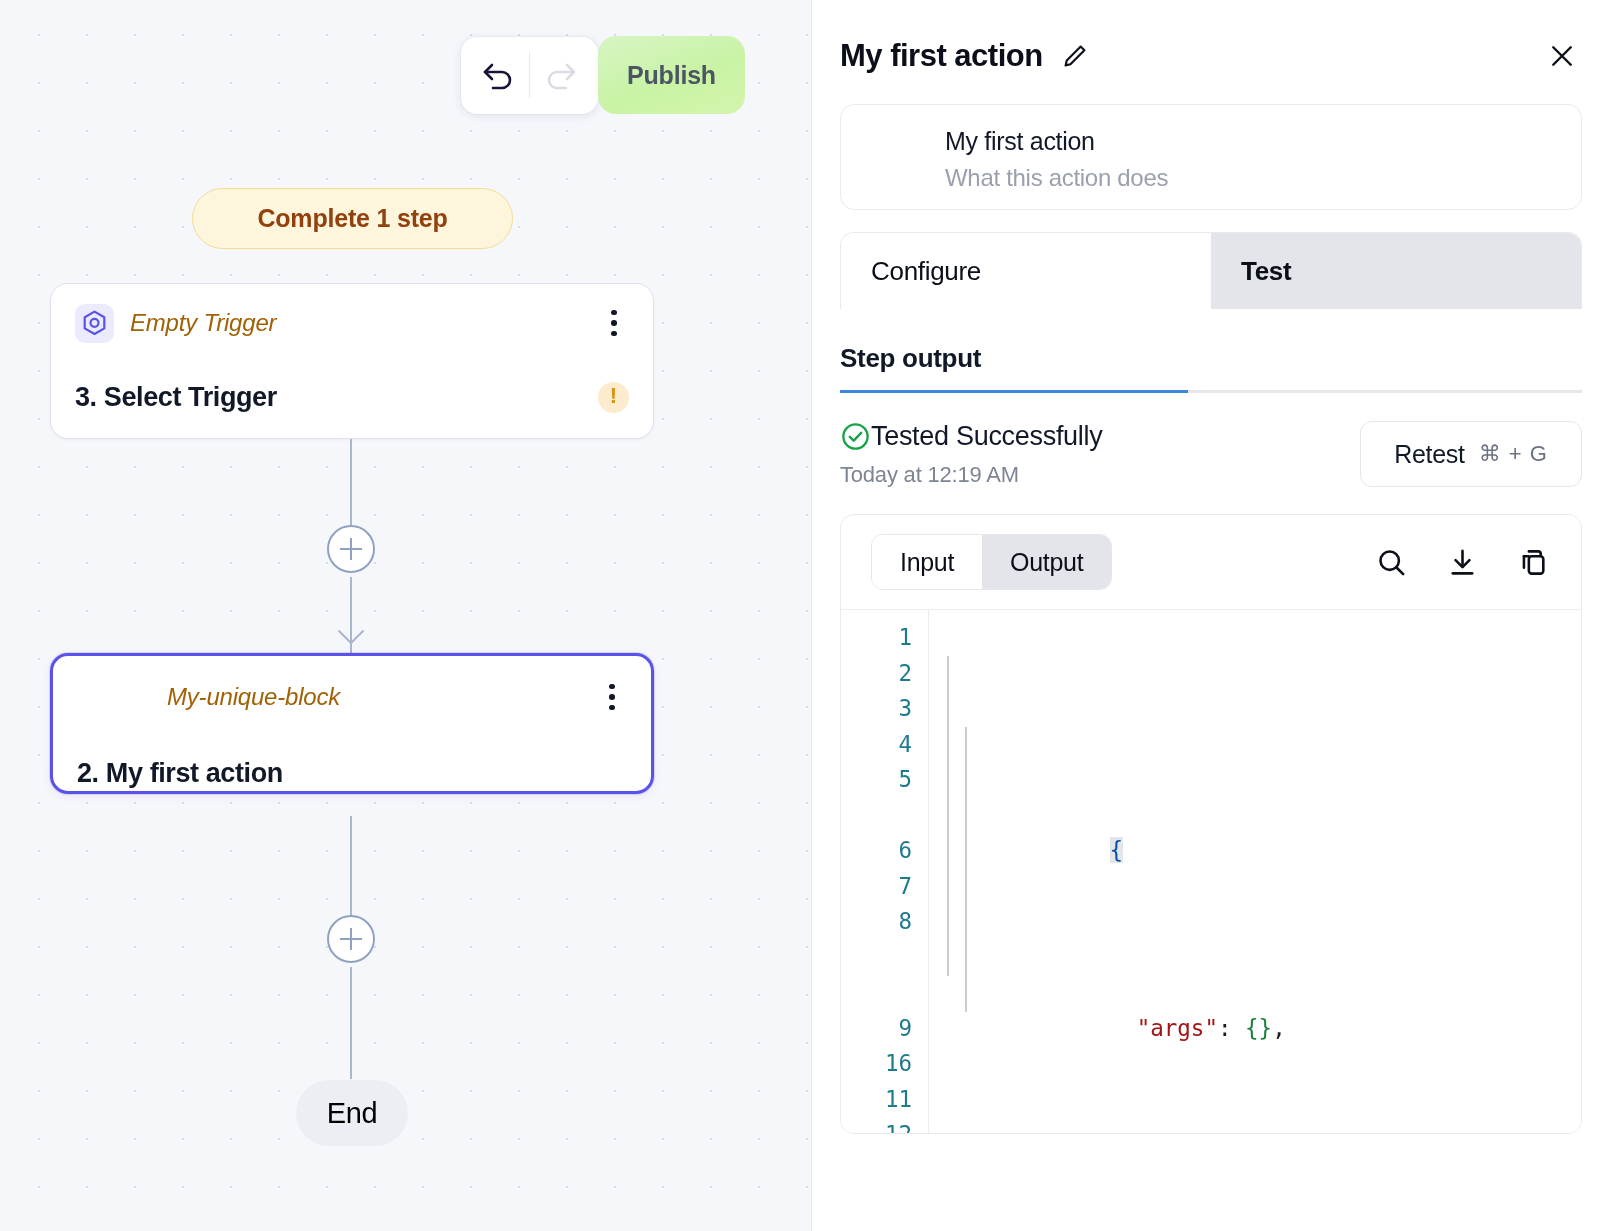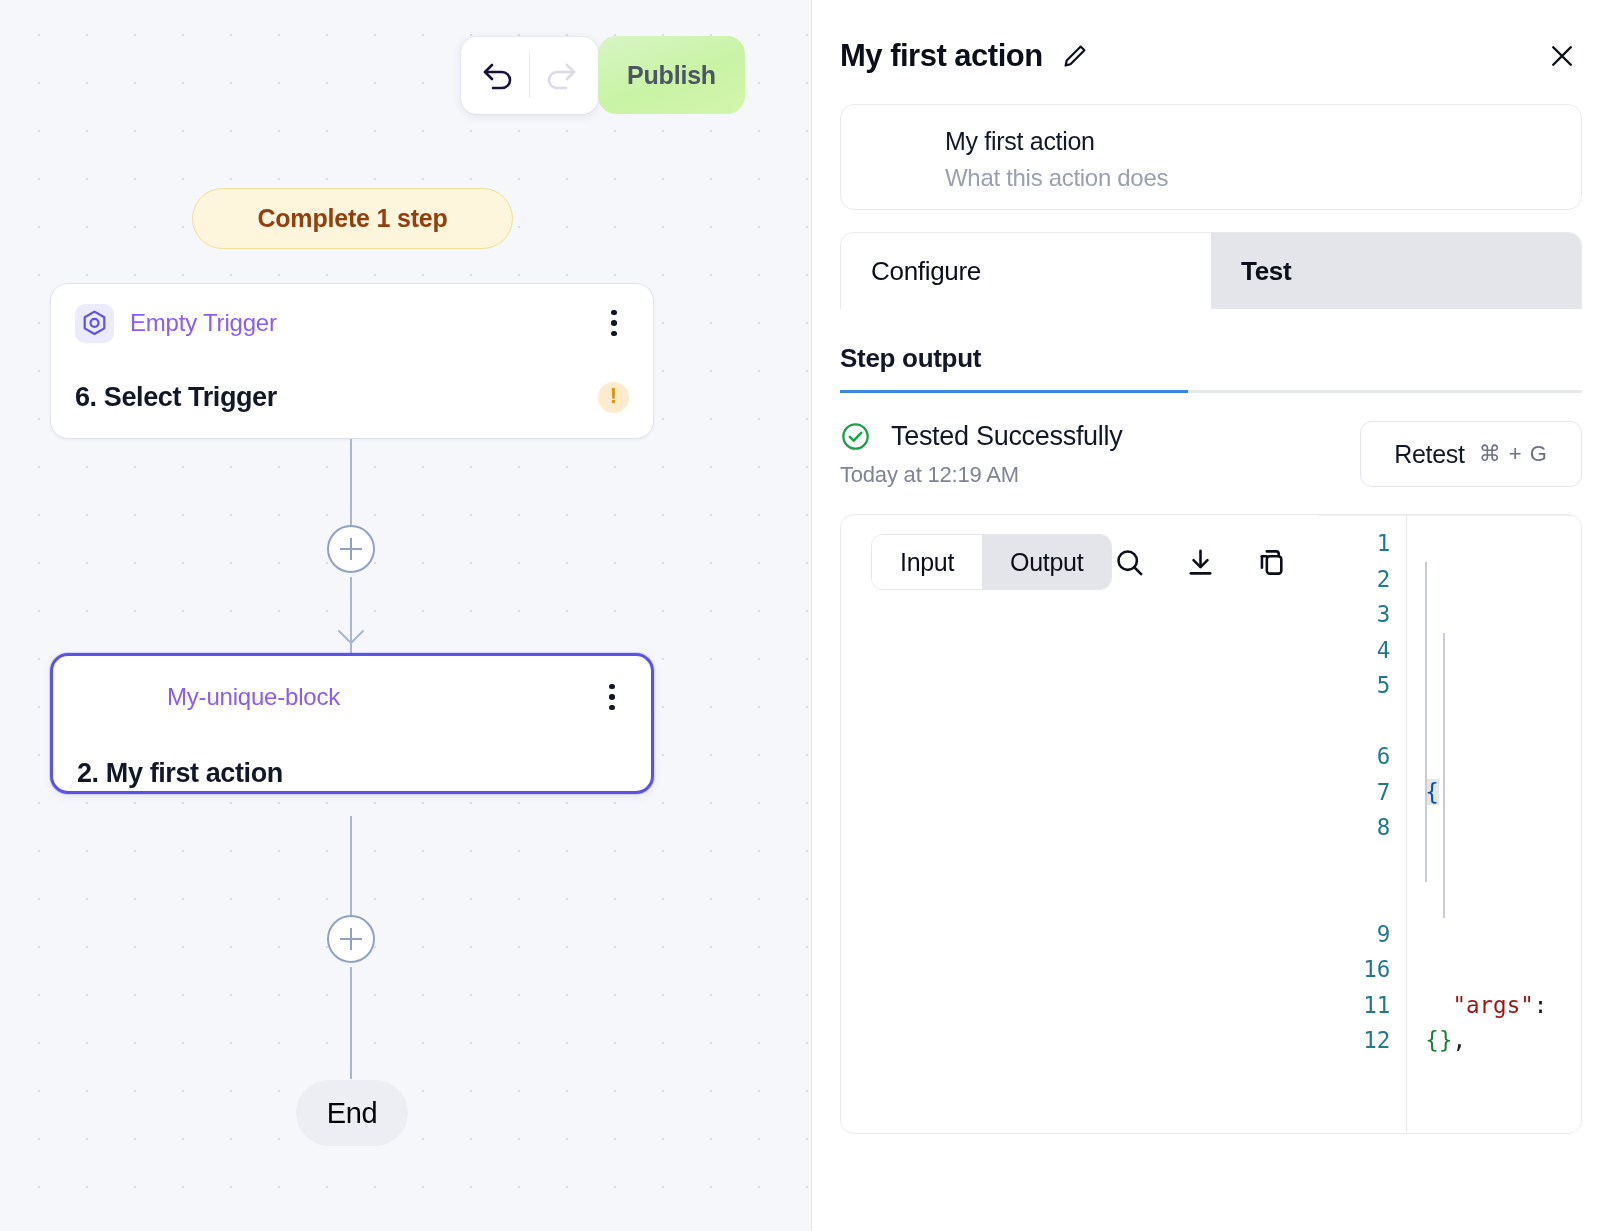--- a/index.html
+++ b/index.html
@@ -80,21 +80,21 @@
   }
   .node-top {
     display: flex; align-items: center; padding: 0 24px; height: 78px;
   }
   .node.selected .node-top { height: 82px; }
   .trigger-icon-box {
     width: 39px; height: 39px; border-radius: 10px; background: #eceafd;
     display: flex; align-items: center; justify-content: center; flex: 0 0 39px;
   }
   .node-subtitle {
-    margin-left: 16px; font-size: 24px; color: #8b5cf6; letter-spacing: -.2px;
+    margin-left: 16px; font-size: 24px; color: #a16207; letter-spacing: -.2px; font-style: italic;
   }
   .node.selected .node-subtitle { margin-left: 90px; }
   .kebab {
     margin-left: auto; width: 30px; height: 36px;
     display: flex; flex-direction: column; align-items: center; justify-content: center; gap: 5px;
     cursor: pointer; background: transparent; border: none;
   }
   .kebab i { width: 5.5px; height: 5.5px; border-radius: 50%; background: #111827; display: block; }
   .node-bottom {
     display: flex; align-items: center; padding: 0 24px; height: 70px;
@@ -179,35 +179,35 @@
     display: flex; align-items: center; gap: 10px; letter-spacing: -.3px;
   }
   .subtab.active { font-weight: 700; }
   .subtab.s1 { width: 348px; }
   .subtab-underline {
     position: absolute; bottom: -3px; left: 0; width: 348px; height: 3px; background: #3b87e0;
   }
 
   .status-row { display: flex; align-items: flex-start; margin-top: 28px; }
   .status-left { display: flex; flex-direction: column; }
-  .status-line { display: flex; align-items: center; gap: 20px; }
+  .status-line { display: flex; align-items: center; gap: 0; }
   .status-text { font-size: 27px; color: #111827; letter-spacing: -.3px; }
   .status-time { font-size: 22px; color: #7d8494; margin-top: 10px; letter-spacing: -.2px; }
   .retest-btn {
     margin-left: auto; height: 66px; min-width: 222px; padding: 0 26px;
     border: 1.5px solid #e5e7eb; border-radius: 12px; background: #ffffff;
     display: flex; align-items: center; justify-content: center; gap: 14px; cursor: pointer;
   }
   .retest-label { font-size: 25px; color: #111827; letter-spacing: -.3px; }
   .retest-kbd { font-size: 22px; color: #6b7280; letter-spacing: 1px; }
 
   
   .code-card {
     margin-top: 26px; border: 1.5px solid #e9eaef; border-radius: 14px;
-    height: 620px; overflow: hidden; display: flex; flex-direction: row;
+    height: 620px; overflow: hidden; display: flex; flex-direction: column;
   }
   .code-toolbar {
     display: flex; align-items: center; height: 94px; padding: 0 30px; flex: 0 0 94px;
   }
   .seg {
     display: flex; border: 1.5px solid #e5e7eb; border-radius: 12px; overflow: hidden; height: 56px;
   }
   .seg button {
     border: none; background: #ffffff; cursor: pointer; padding: 0 28px;
     font-size: 25px; color: #0b0f19; font-family: "Liberation Sans", sans-serif; letter-spacing: -.3px;
@@ -275,21 +275,21 @@
           </svg>
         </div>
         <div class="node-subtitle">Empty Trigger</div>
         <button class="kebab">
             <i></i>
             <i></i>
             <i></i>
           </button>
       </div>
       <div class="node-bottom">
-        <div class="node-title">6. Select Trigger</div>
+        <div class="node-title">3. Select Trigger</div>
         <div class="warn-badge">
             <span>!</span>
           </div>
       </div>
     </div>
 
     <div class="conn c1"></div>
     <div class="plus-node p1"></div>
     <div class="conn c2"></div>
     <svg class="arrowhead" viewBox="0 0 30 18">

